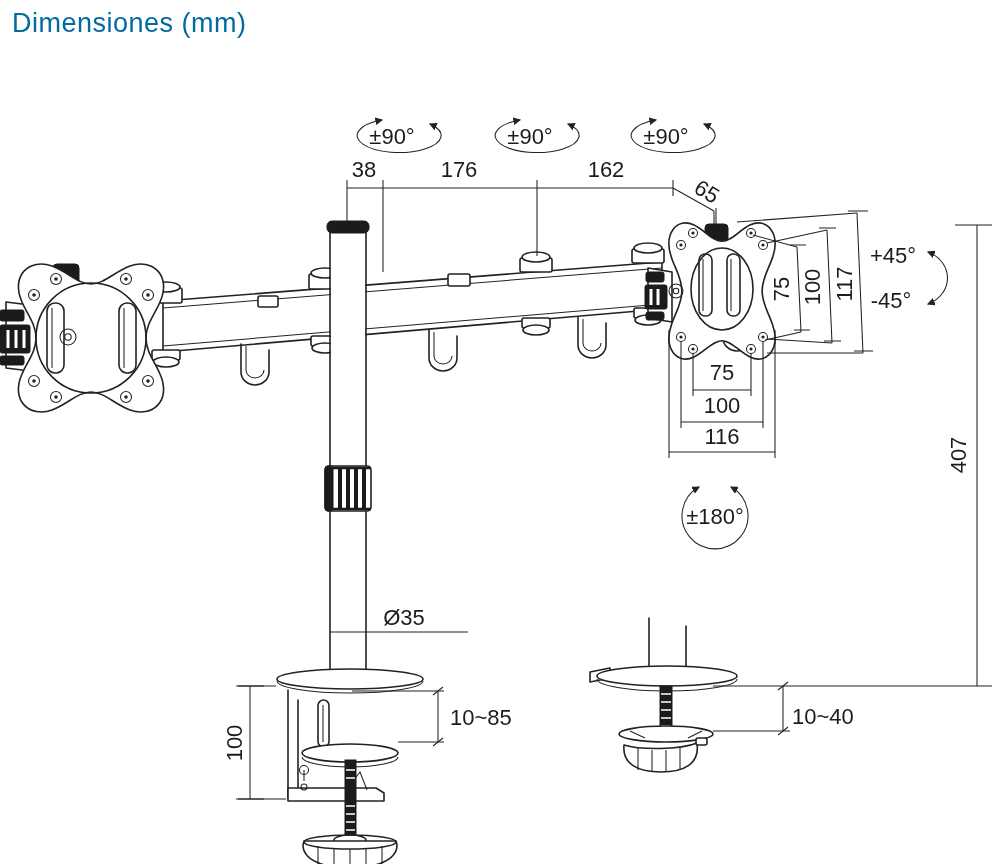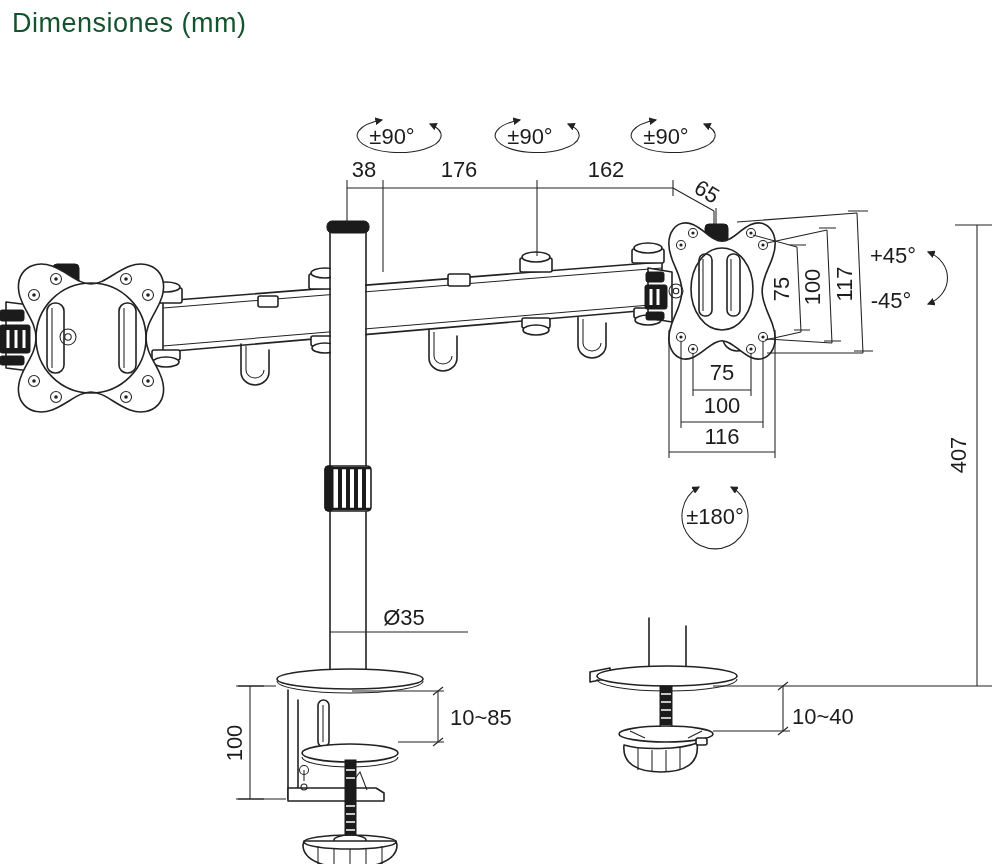--- a/index.html
+++ b/index.html
@@ -1,18 +1,18 @@
 <!DOCTYPE html>
 <html><head>
 <meta charset="utf-8">
 <style>
   html,body{margin:0;padding:0;background:#ffffff;}
   .page{position:relative;width:992px;height:864px;background:#fff;overflow:hidden;
         font-family:"Liberation Sans", sans-serif;}
-  .title{position:absolute;left:12px;top:8px;font-size:27px;color:#14532d;letter-spacing:.5px;}
+  .title{position:absolute;left:12px;top:8px;font-size:27px;color:#0369a1;letter-spacing:.5px;}
   svg{position:absolute;left:0;top:0;}
   .ln{stroke:#222;stroke-width:1.6;fill:none;stroke-linecap:round;stroke-linejoin:round;}
   .thin{stroke:#222;stroke-width:1.05;fill:none;}
   .wfill{fill:#ffffff;stroke:#222;stroke-width:1.6;stroke-linejoin:round;}
   .dark{fill:#1b1b1b;stroke:#1b1b1b;}
   .dim{stroke:#222;stroke-width:1.05;fill:none;}
   text{fill:#1c1c1c;font-family:"Liberation Sans", sans-serif;font-size:22px;}
 </style>
 </head>
 <body>

